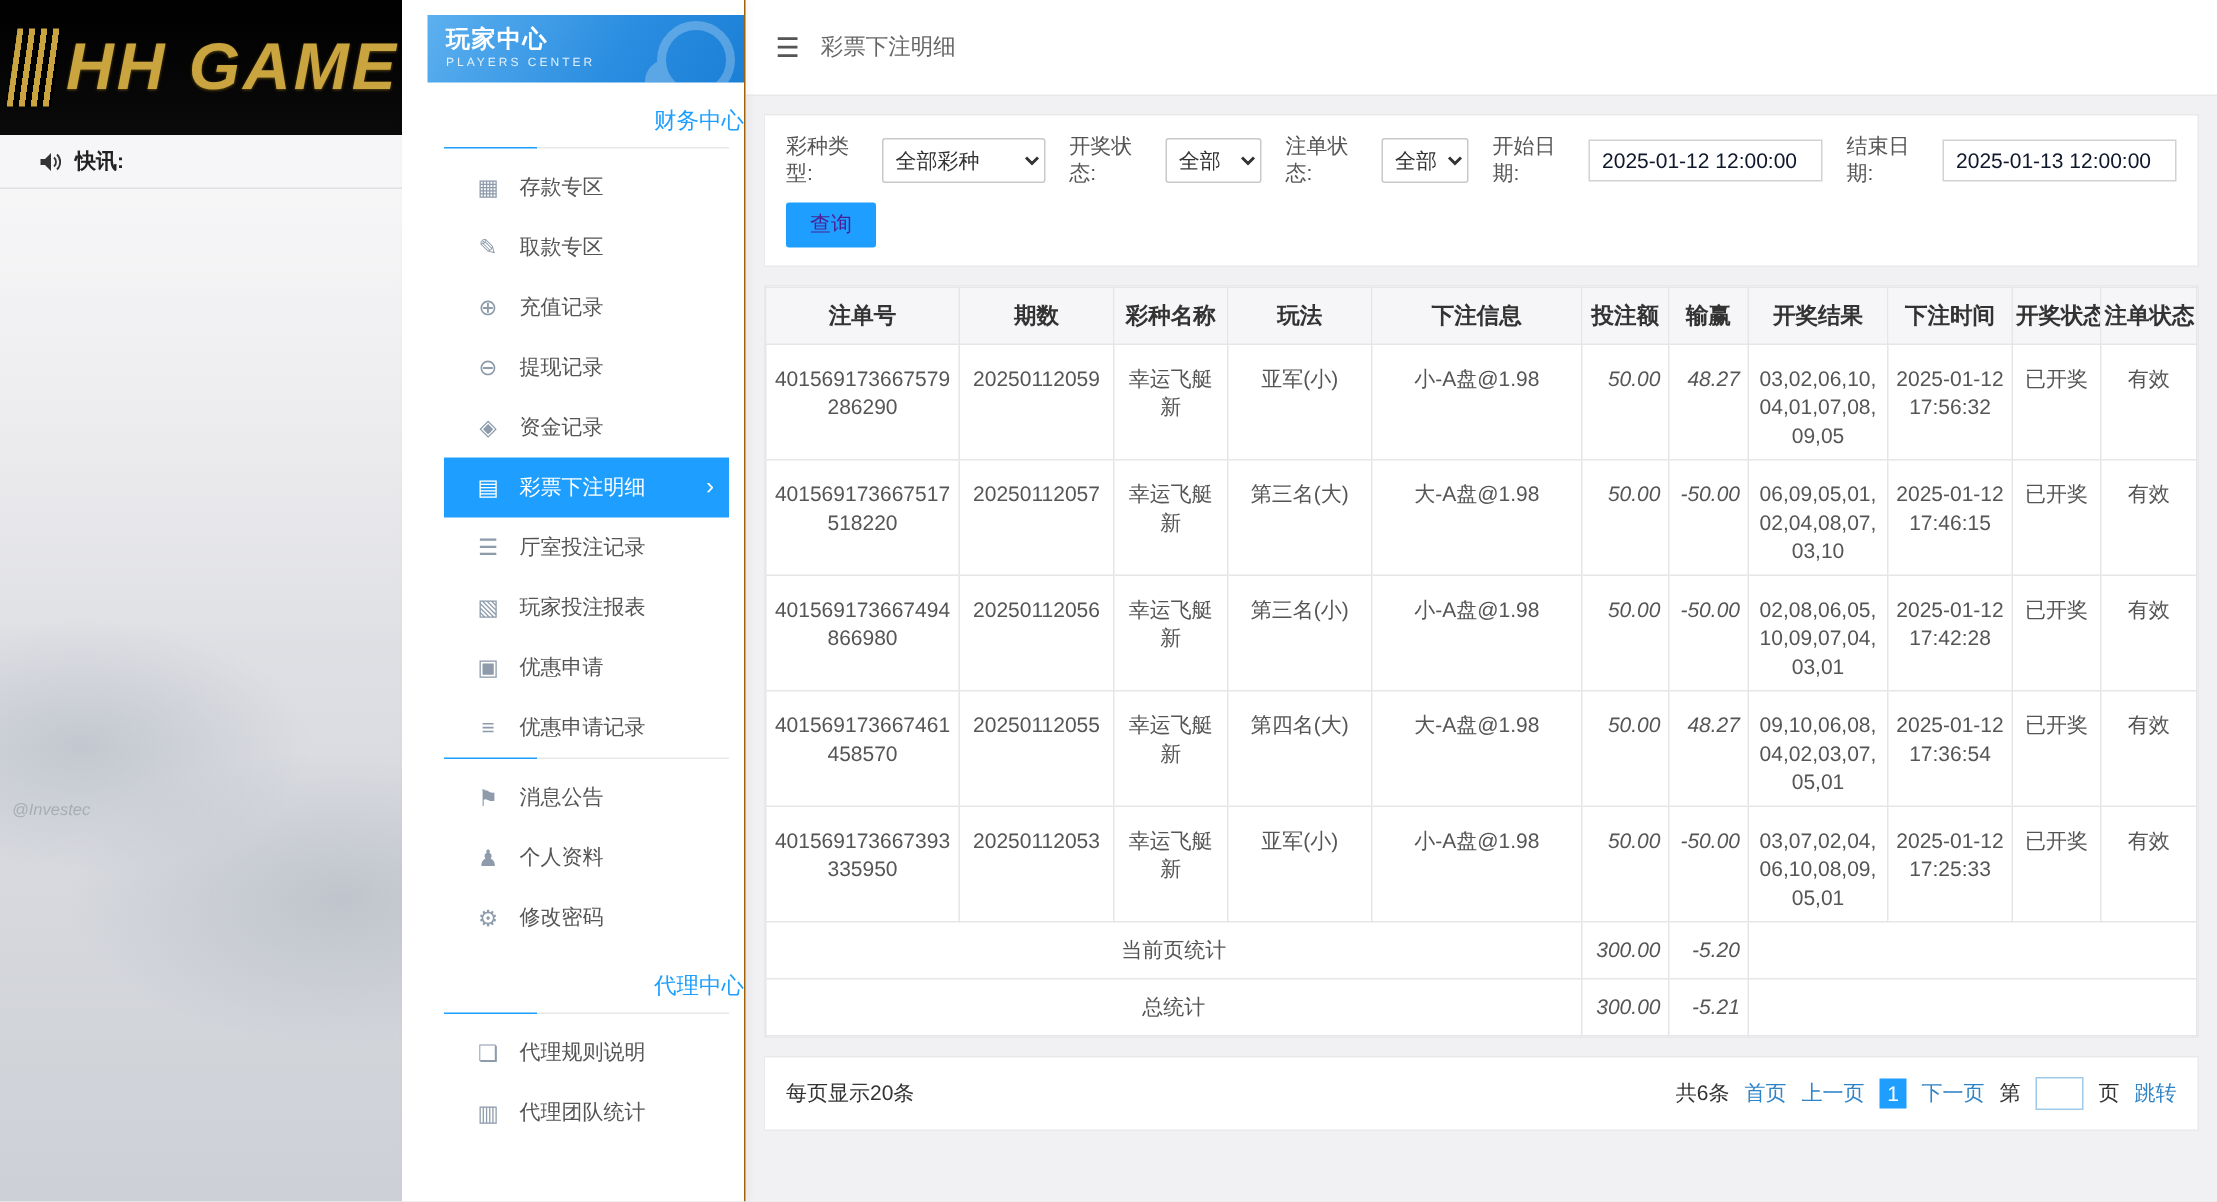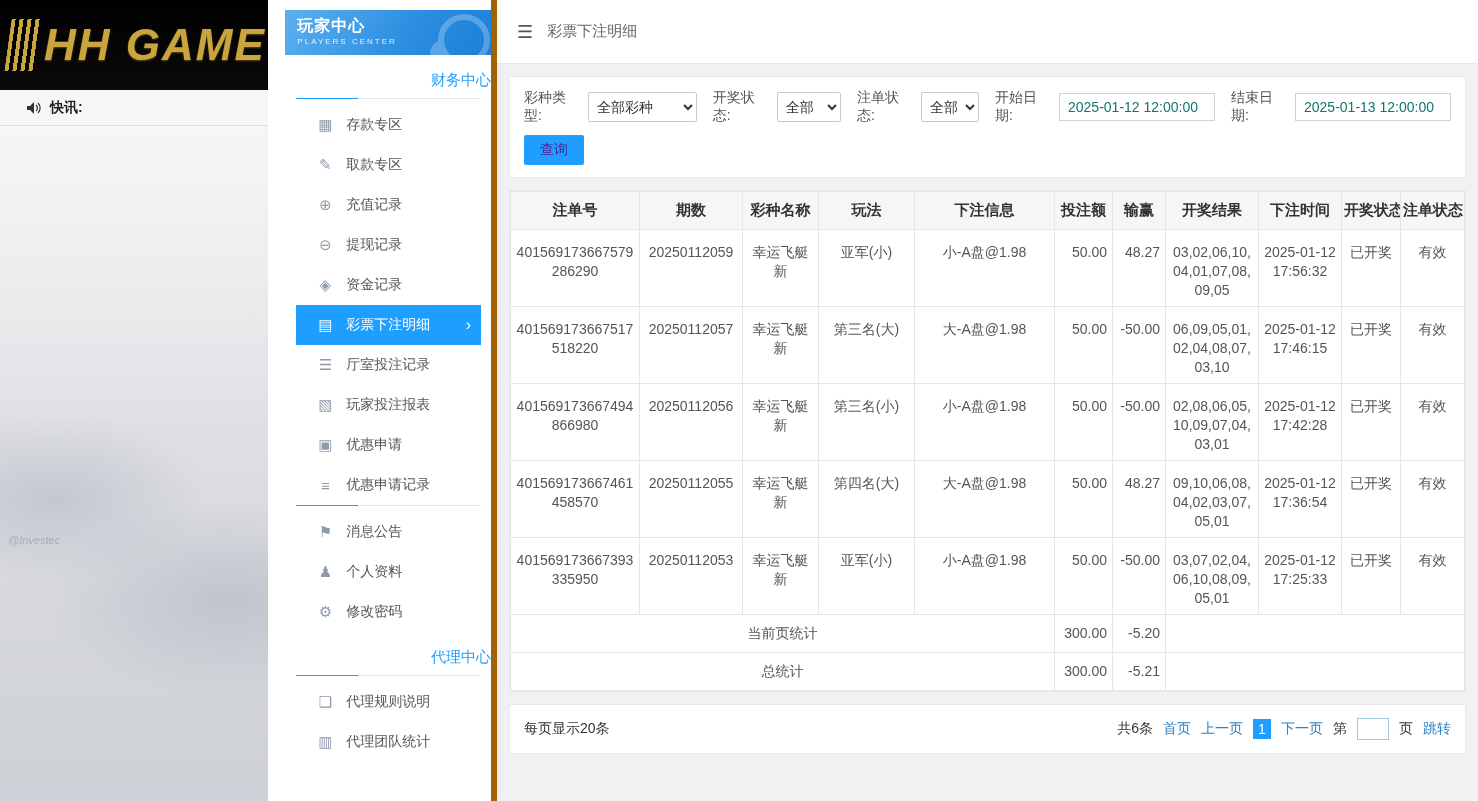--- a/index.html
+++ b/index.html
@@ -24,21 +24,21 @@
   .bg-photo { position:absolute; top:126px; left:0; right:0; bottom:0; }
   .bg-photo::before { content:""; position:absolute; inset:0;
     background:
       radial-gradient(220px 120px at 20% 55%, rgba(150,160,175,.35), transparent 70%),
       radial-gradient(260px 140px at 85% 70%, rgba(140,150,165,.30), transparent 70%),
       linear-gradient(180deg, rgba(255,255,255,.55) 0%, rgba(255,255,255,0) 45%); }
   .watermark { position:absolute; left:8px; top:408px; font-size:11px; font-style:italic;
     color:#a7adb6; }
 
   
-  .sidebar { width:230px; height:801px; background:#fff; border-right:6px solid #a16207;
+  .sidebar { width:230px; height:801px; background:#fff; border-right:1px solid #a16207;
     box-shadow:2px 0 6px rgba(0,0,0,.04); position:relative; z-index:2; overflow:hidden; }
   .sb-header { margin:10px 0 0 17px; width:213px; height:45px; position:relative;
     background:linear-gradient(120deg,#5cb0ef 0%,#2a8de0 60%,#1b7fd6 100%);
     color:#fff; padding:6px 0 0 12px; overflow:hidden; }
   .sb-header::after { content:""; position:absolute; right:8px; top:4px; width:40px; height:40px;
     border-radius:50%; border:6px solid rgba(255,255,255,.25);
     box-shadow:-20px 14px 0 -12px rgba(255,255,255,.25); }
   .sb-title { font-size:16px; font-weight:bold; letter-spacing:1px; }
   .sb-subtitle { font-size:8px; letter-spacing:2px; opacity:.85; }
   .section-title { margin:16px 0 0 28px; font-size:15px; color:#1e9fff; padding-bottom:8px;text-align:right; }
@@ -60,35 +60,35 @@
   .content { padding:12px; }
 
   .card { background:#fff; border:1px solid #e9e9eb; }
   .filter-card { padding:12px 14px; }
   .filter-row { display:flex; align-items:center; gap:6px; }
   .f-label { font-size:14px; color:#555; margin-left:10px; }
   .f-label:first-child { margin-left:0; }
   select { height:30px; border:1px solid #c9c9c9; border-radius:2px; background:#fff;
     font-size:14px; color:#333; padding:0 4px; font-family:"Liberation Sans",sans-serif; }
   .sel-lottery { width:112px; } .sel-draw { width:66px; } .sel-bet { width:58px; }
-  .date-input { width:156px; height:28px; border:1px solid #d2d2d2; font-size:14px; color:#0f766e;
+  .date-input { width:156px; height:28px; border:1px solid #d2d2d2; font-size:14px; color:#0f172a;
     padding:0 8px; font-family:"Liberation Sans",sans-serif; }
   .btn-query { margin-top:10px; height:30px; padding:0 16px; background:#1e9fff; color:#4c1d95;
     border:none; border-radius:2px; font-size:14px; cursor:pointer;
     font-family:"Liberation Sans",sans-serif; }
 
   .table-card { margin-top:12px; }
   table { width:954px; table-layout:fixed; border-collapse:collapse; }
   th, td { border:1px solid #e6e6e8; }
   th { height:38px; background:#f6f6f8; font-size:15px; color:#333; font-weight:bold;
     white-space:nowrap; overflow:hidden; padding:0 2px; text-align:center; }
   td { font-size:14px; color:#555; text-align:center; line-height:19px; }
   tr.data-row td { height:76px; vertical-align:top; padding:13px 5px 6px; }
   td.wrap, td.breakall { word-break:break-all; }
-  td.num { text-align:right; padding-right:8px; }
+  td.num { text-align:right; padding-right:8px;font-style:italic; }
   tr.summary-row td { height:38px; vertical-align:middle; padding:0 5px; }
 
   .pager-card { margin-top:12px; height:50px; display:flex; align-items:center;
     justify-content:space-between; padding:0 14px; }
   .pager-left { font-size:14px; color:#333; }
   .pager-right { display:flex; align-items:center; gap:10px; font-size:14px; color:#333; }
   .pg-link { color:#2f83c7; cursor:pointer; text-decoration:none; }
   .pg-current { display:inline-block; min-width:18px; height:20px; line-height:20px;
     background:#1e9fff; color:#fff; text-align:center; padding:0 3px; }
   .pg-input { width:32px; height:22px; border:1px solid #9ec9e8; font-size:13px;

